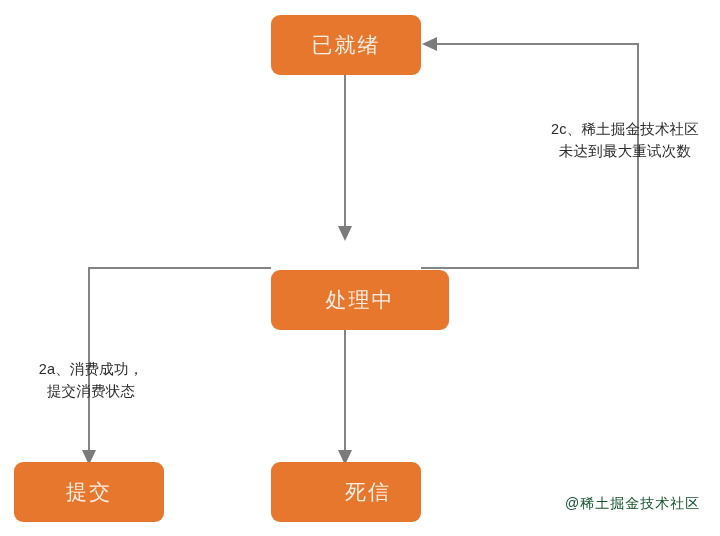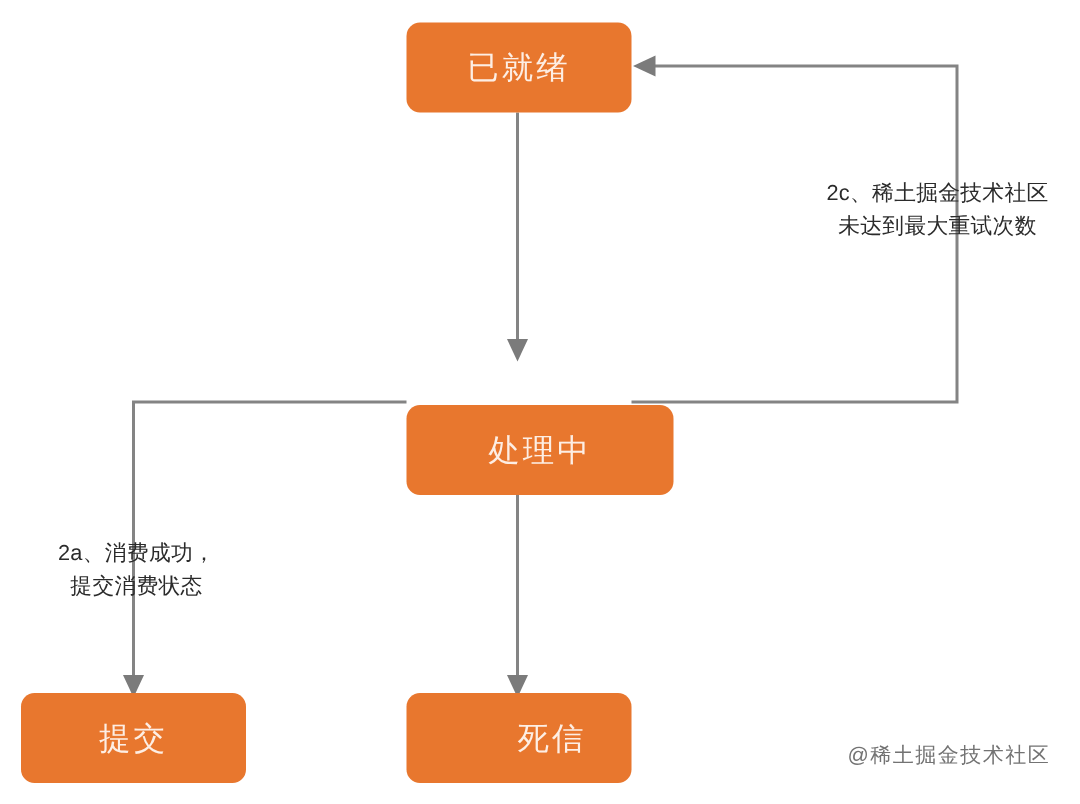--- a/index.html
+++ b/index.html
@@ -45,21 +45,21 @@
   }
   .label-1  { left: 268px; top: 120px; width: 156px; }
   .label-2a { left: 8px;   top: 358px; width: 166px; }
   .label-2b { left: 246px; top: 338px; width: 200px; }
   .label-2c { left: 534px; top: 118px; width: 182px; }
 
   .watermark {
     position: absolute;
     left: 565px;
     top: 495px;
-    color: #737373;
+    color: #14532d;
     font-size: 14px;
     letter-spacing: 1px;
   }
 
   svg.wires {
     position: absolute;
     left: 0;
     top: 0;
     width: 720px;
     height: 536px;

